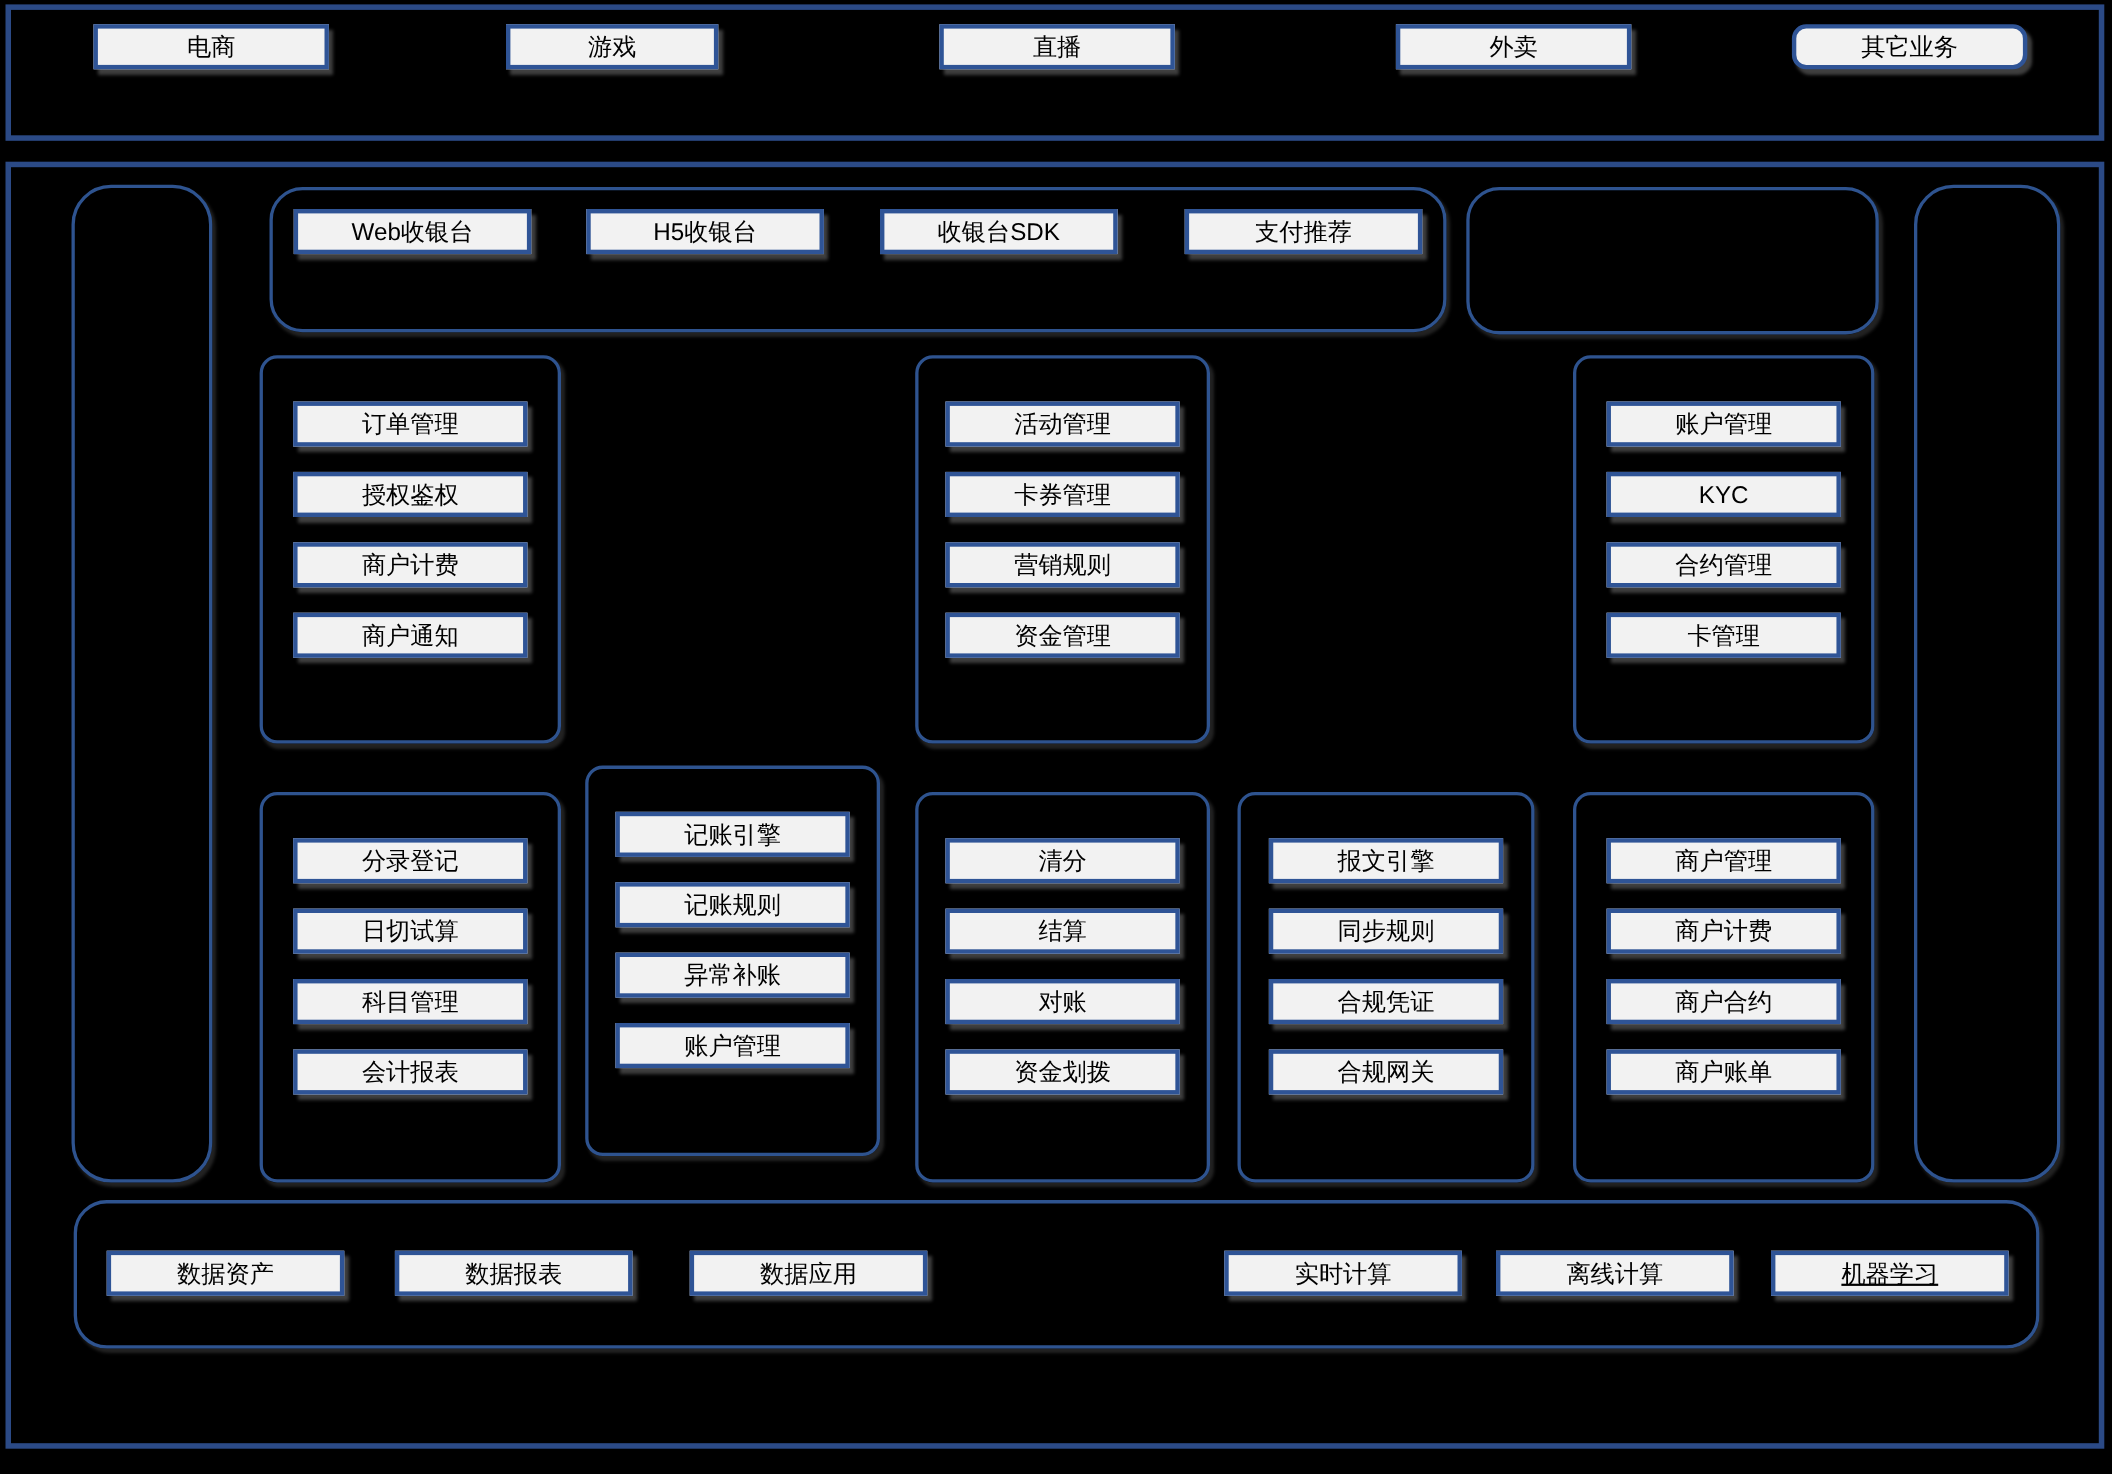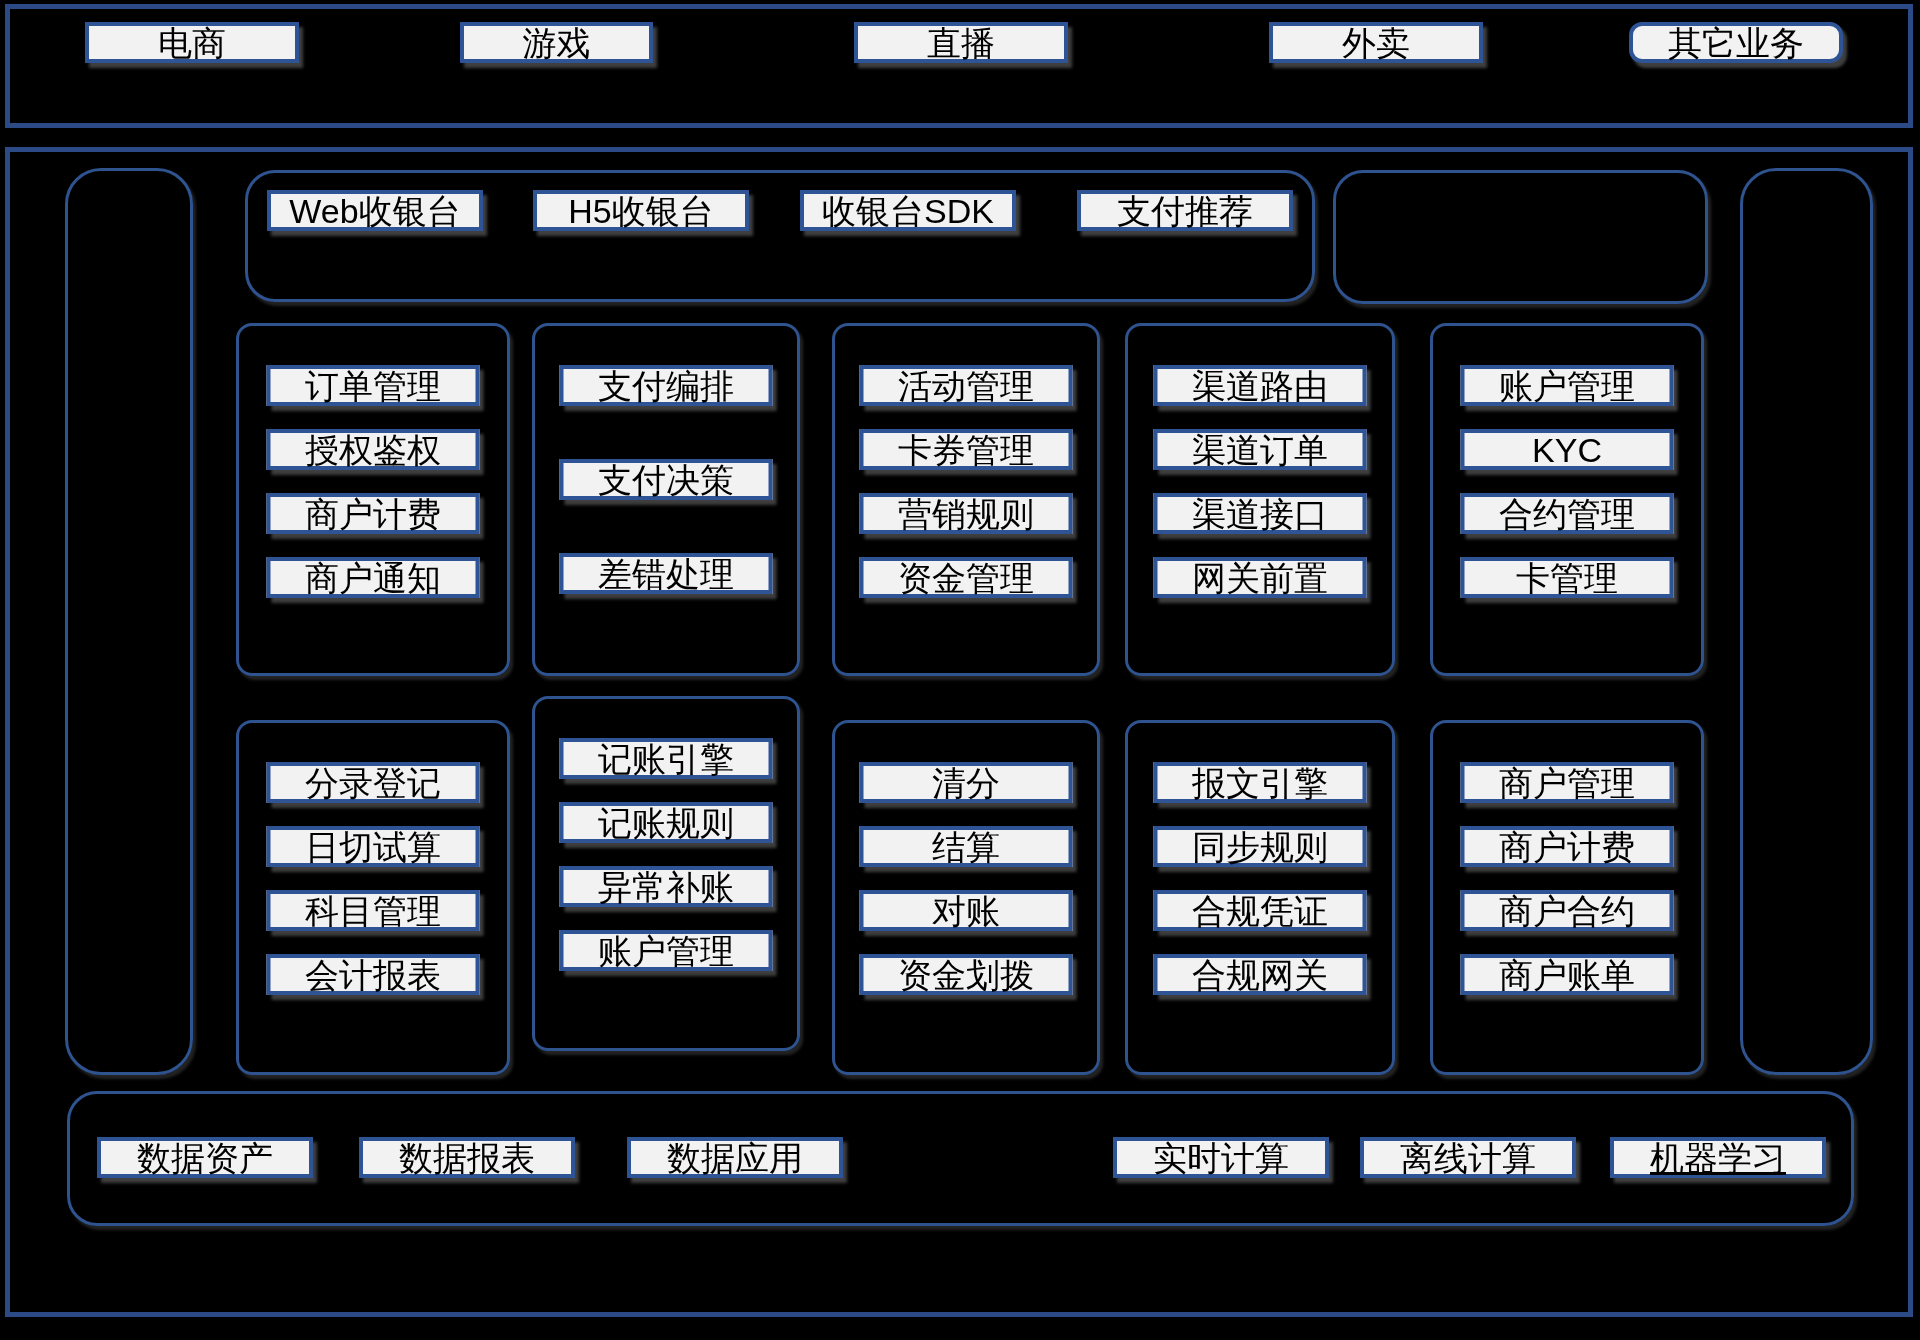--- a/index.html
+++ b/index.html
@@ -5,21 +5,21 @@
   html,body{margin:0;padding:0;background:#000;}
   .canvas{position:relative;width:1920px;height:1340px;background:#000;overflow:hidden;
           font-family:"Liberation Sans","DejaVu Sans",sans-serif;}
   .frame{position:absolute;border:5px solid #2B4A86;box-sizing:border-box;background:transparent;}
   .sect{position:absolute;border:3px solid #2E538F;border-radius:30px;box-sizing:border-box;
         box-shadow:3px 4px 3px rgba(100,100,100,.35);background:transparent;}
   .group{border-radius:16px;}
   .rail{border-radius:36px;}
   .btn{position:absolute;height:41px;background:#F2F2F2;border:4px solid #2F5496;box-sizing:border-box;
        display:flex;align-items:center;justify-content:center;
-       font-size:34px;line-height:1;color:#000;white-space:nowrap;
+       font-size:22px;line-height:1;color:#000;white-space:nowrap;
        box-shadow:4px 5px 3px rgba(115,115,115,.55);}
   .gbtn{left:50%;transform:translateX(-50%);width:213px;}
   .s1{top:39px}.s2{top:103px}.s3{top:167px}.s4{top:231px}
   .t2a{top:39px}.t2b{top:133px}.t2c{top:227px}
 </style>
 </head>
 <body>
 
 <div class="canvas">
 
@@ -42,36 +42,25 @@
   <div class="btn" style="left:1077px;top:190px;width:216px;">支付推荐</div>
 
   <div class="sect" style="left:1333px;top:170px;width:375px;height:134px;"></div>
 
   <div class="sect group" style="left:236px;top:323px;width:274px;height:353px;">
     <div class="btn gbtn s1">订单管理</div>
     <div class="btn gbtn s2">授权鉴权</div>
     <div class="btn gbtn s3">商户计费</div>
     <div class="btn gbtn s4">商户通知</div>
   </div>
-  <div class="sect group" style="left:532px;top:323px;width:268px;height:353px;">
-    <div class="btn gbtn t2a">支付编排</div>
-    <div class="btn gbtn t2b">支付决策</div>
-    <div class="btn gbtn t2c">差错处理</div>
-  </div>
   <div class="sect group" style="left:832px;top:323px;width:268px;height:353px;">
     <div class="btn gbtn s1">活动管理</div>
     <div class="btn gbtn s2">卡券管理</div>
     <div class="btn gbtn s3">营销规则</div>
     <div class="btn gbtn s4">资金管理</div>
-  </div>
-  <div class="sect group" style="left:1125px;top:323px;width:270px;height:353px;">
-    <div class="btn gbtn s1">渠道路由</div>
-    <div class="btn gbtn s2">渠道订单</div>
-    <div class="btn gbtn s3">渠道接口</div>
-    <div class="btn gbtn s4">网关前置</div>
   </div>
   <div class="sect group" style="left:1430px;top:323px;width:274px;height:353px;">
     <div class="btn gbtn s1">账户管理</div>
     <div class="btn gbtn s2">KYC</div>
     <div class="btn gbtn s3">合约管理</div>
     <div class="btn gbtn s4">卡管理</div>
   </div>
 
   <div class="sect group" style="left:236px;top:720px;width:274px;height:355px;">
     <div class="btn gbtn s1">分录登记</div>

